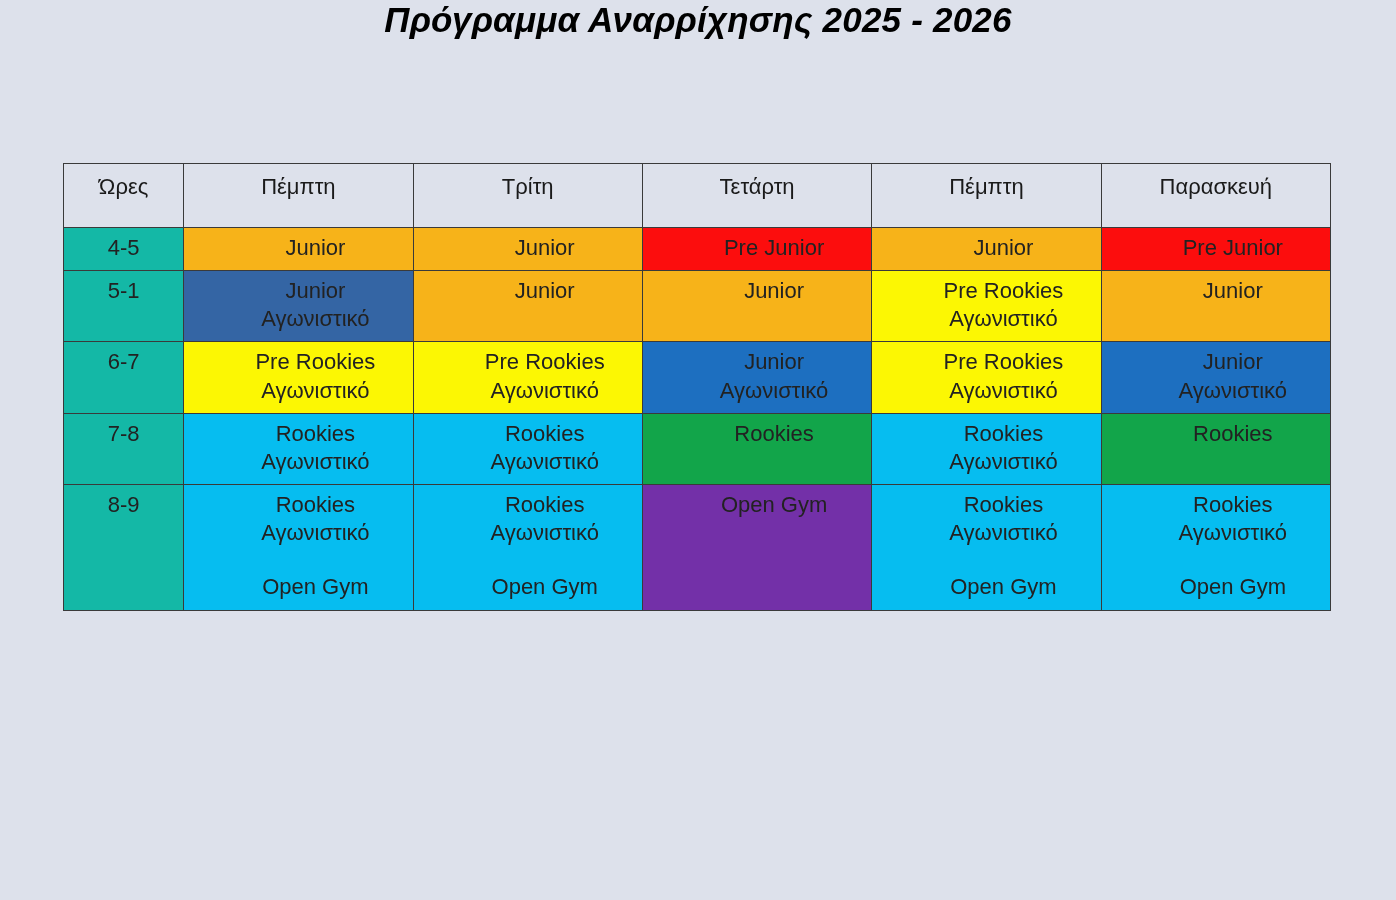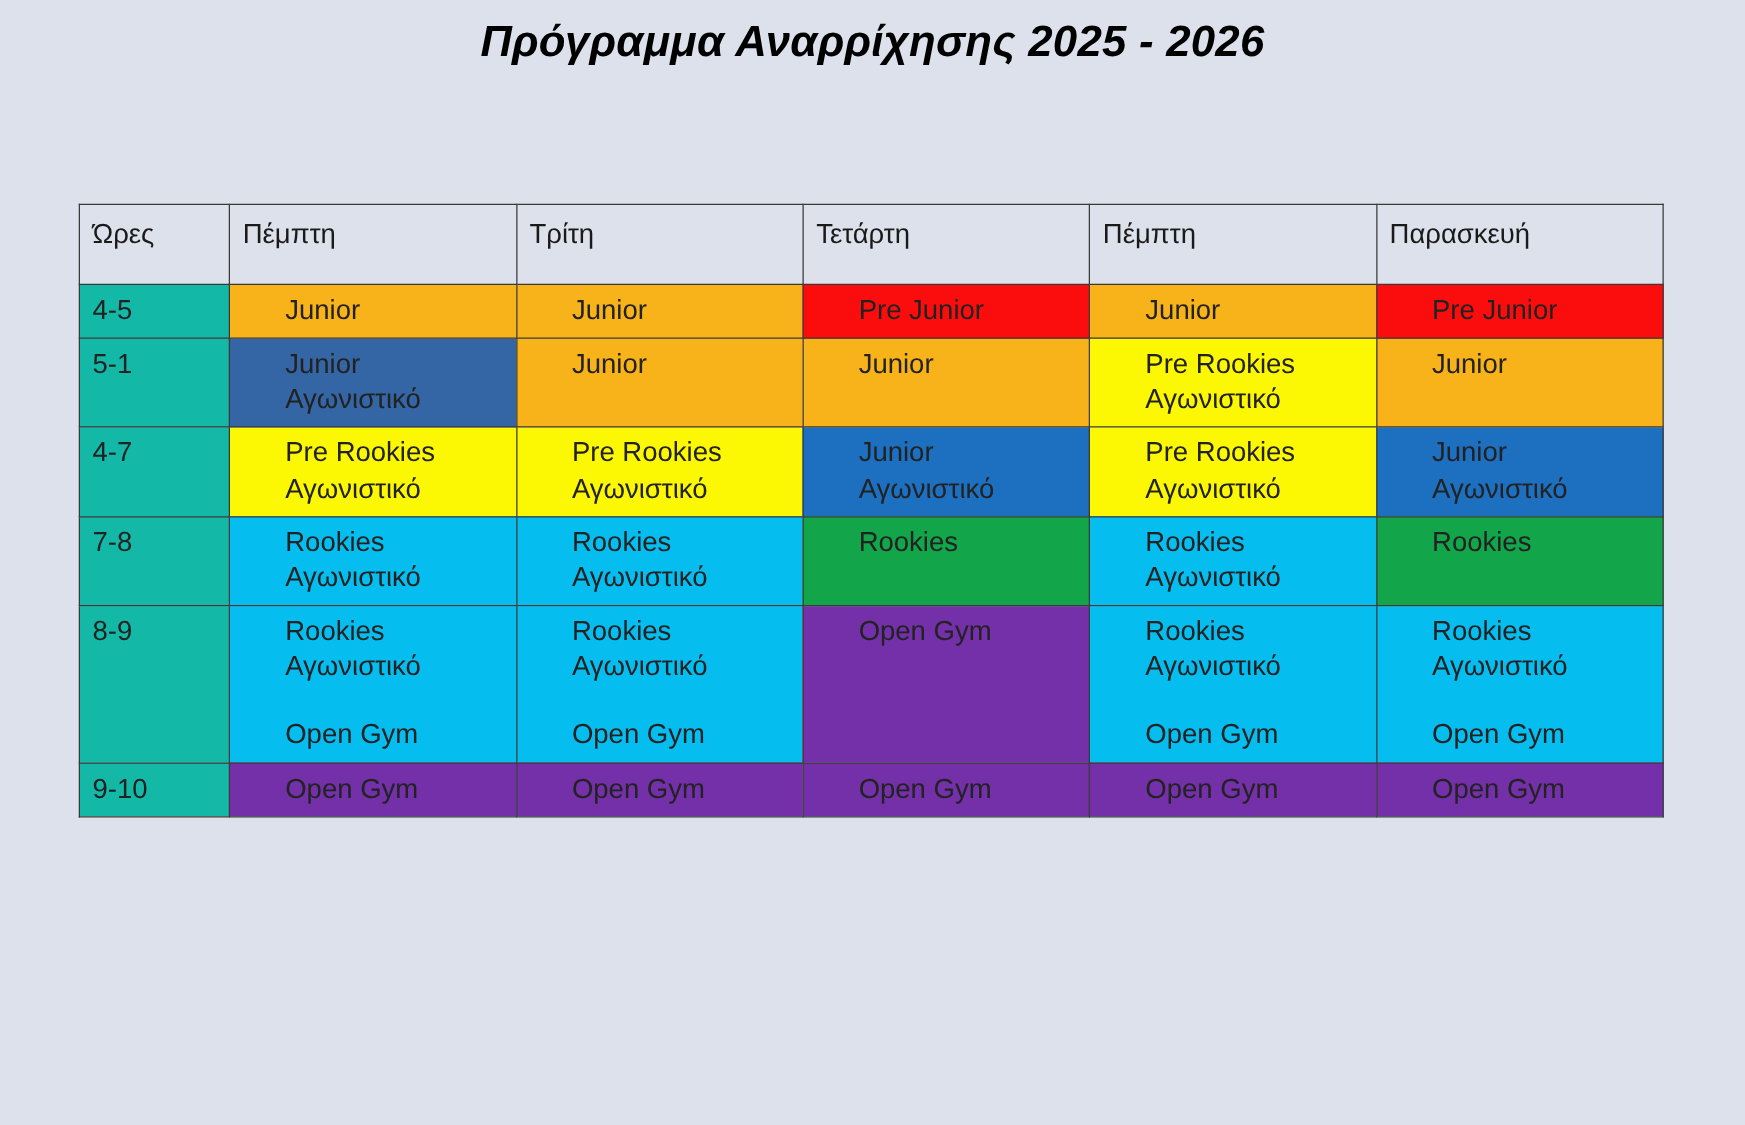--- a/index.html
+++ b/index.html
@@ -12,33 +12,33 @@
     background: #dde1eb;
     font-family: "Liberation Sans", sans-serif;
     overflow: hidden;
   }
   .page-title {
     text-align: center;
     font-size: 35px;
     font-weight: bold;
     font-style: italic;
     color: #000000;
-    margin-top: 14px;
     letter-spacing: 0.2px;
   }
   .table-wrap {
     position: absolute;
     left: 63px;
     top: 163px;
     width: 1268px;
   }
   table.schedule {
     border-collapse: collapse;
     width: 1268px;
     table-layout: fixed;
+    text-align: center;
   }
   table.schedule td {
     border: 1px solid #3a3a3a;
     vertical-align: top;
     padding: 6px 10px 8px 10px;
     font-size: 22px;
     color: #222222;
     line-height: 1.28;
   }
   col.c-hours { width: 120px; }
@@ -115,21 +115,21 @@
           </td>
           <td style="background: rgb(252, 247, 3);">
             <span class="cell-line">Pre Rookies</span>
             <span class="cell-line">Αγωνιστικό</span>
           </td>
           <td style="background: rgb(247, 179, 25);">
             <span class="cell-line">Junior</span>
           </td>
         </tr>
         <tr>
-          <td class="hours">4-7</td>
+          <td class="hours">6-7</td>
           <td style="background: rgb(252, 247, 3);">
             <span class="cell-line">Pre Rookies</span>
             <span class="cell-line">Αγωνιστικό</span>
           </td>
           <td style="background: rgb(252, 247, 3);">
             <span class="cell-line">Pre Rookies</span>
             <span class="cell-line">Αγωνιστικό</span>
           </td>
           <td style="background: rgb(29, 111, 192);">
             <span class="cell-line">Junior</span>
@@ -185,36 +185,18 @@
           <td style="background: rgb(6, 189, 240);">
             <span class="cell-line">Rookies</span>
             <span class="cell-line">Αγωνιστικό</span>
             <span class="cell-gap"></span>
             <span class="cell-line">Open Gym</span>
           </td>
           <td style="background: rgb(6, 189, 240);">
             <span class="cell-line">Rookies</span>
             <span class="cell-line">Αγωνιστικό</span>
             <span class="cell-gap"></span>
-            <span class="cell-line">Open Gym</span>
-          </td>
-        </tr>
-        <tr>
-          <td class="hours">9-10</td>
-          <td style="background: rgb(115, 48, 168);">
-            <span class="cell-line">Open Gym</span>
-          </td>
-          <td style="background: rgb(115, 48, 168);">
-            <span class="cell-line">Open Gym</span>
-          </td>
-          <td style="background: rgb(115, 48, 168);">
-            <span class="cell-line">Open Gym</span>
-          </td>
-          <td style="background: rgb(115, 48, 168);">
-            <span class="cell-line">Open Gym</span>
-          </td>
-          <td style="background: rgb(115, 48, 168);">
             <span class="cell-line">Open Gym</span>
           </td>
         </tr>
       </tbody>
   </table>
 </div>
 
 </body></html>

